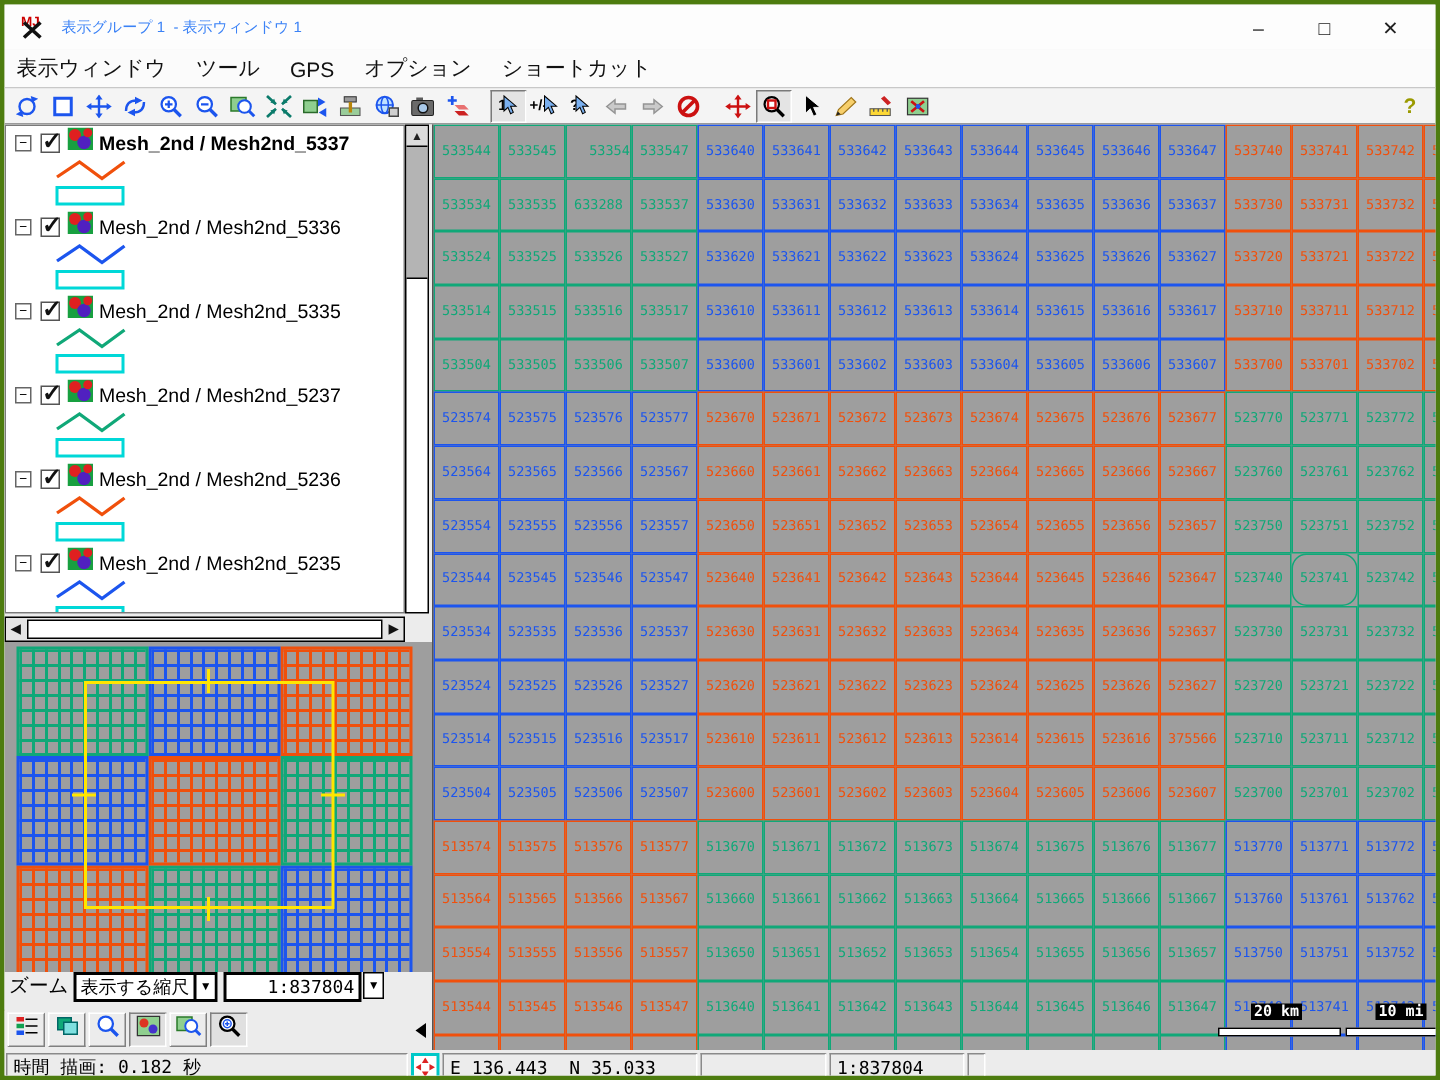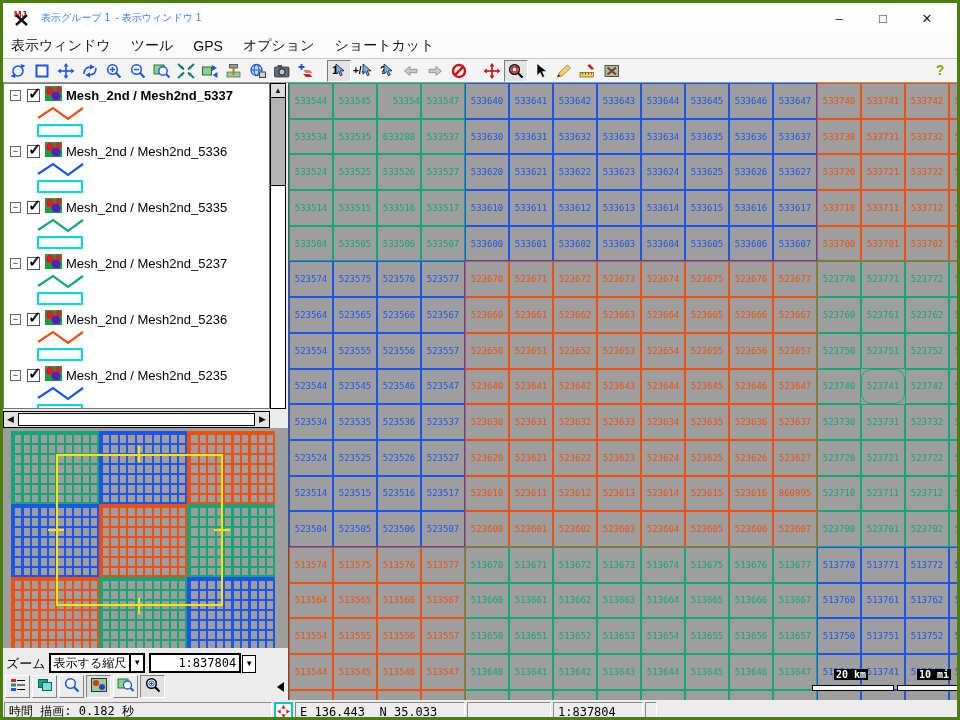--- a/index.html
+++ b/index.html
@@ -70,21 +70,21 @@
 
   
   .overview { position:absolute; left:0; top:345px; width:285px; height:220px;
               background:#9e9e9e; overflow:hidden; }
   .ov-block { position:absolute; width:88px; height:73px; border:2px solid; }
   .ov-rect { position:absolute; border:2px solid #ffe600; background:transparent; }
   .ov-tick { position:absolute; background:#ffe600; }
 
   
   .zoomrow { position:absolute; left:0; top:565px; width:285px; height:25px;
-             display:flex; align-items:flex-end; background:#ececec; }
+             display:flex; align-items:flex-start; background:#ececec; }
   .zoom-label { font-size:13px; margin-left:3px; white-space:pre; color:#000; }
   .combo { display:flex; height:20px; border:2px solid #000; background:#fff; align-items:center; }
   .combo .txt { font-size:12px; padding:0 3px; white-space:pre; color:#000; }
   .combo .dd { width:14px; height:16px; border-left:2px solid #000; font-size:8px;
                line-height:16px; text-align:center; background:#fff; color:#000; }
   .scale-box { height:20px; border:2px solid #000; background:#fff; width:92px;
                font-size:12px; text-align:right; padding:1px 3px 0 0;
                font-family:"DejaVu Sans Mono", monospace; color:#000; }
   .dd-btn { width:14px; height:18px; border:1px solid #000; background:#fff; font-size:8px;
             line-height:16px; text-align:center; margin-left:1px; color:#000; }
@@ -760,21 +760,21 @@
         <div class="cell" style="color: rgb(28, 85, 238); border-color: rgb(28, 85, 238);">523515</div>
         <div class="cell" style="color: rgb(28, 85, 238); border-color: rgb(28, 85, 238);">523516</div>
         <div class="cell" style="color: rgb(28, 85, 238); border-color: rgb(28, 85, 238);">523517</div>
         <div class="cell" style="color: rgb(240, 80, 12); border-color: rgb(240, 80, 12);">523610</div>
         <div class="cell" style="color: rgb(240, 80, 12); border-color: rgb(240, 80, 12);">523611</div>
         <div class="cell" style="color: rgb(240, 80, 12); border-color: rgb(240, 80, 12);">523612</div>
         <div class="cell" style="color: rgb(240, 80, 12); border-color: rgb(240, 80, 12);">523613</div>
         <div class="cell" style="color: rgb(240, 80, 12); border-color: rgb(240, 80, 12);">523614</div>
         <div class="cell" style="color: rgb(240, 80, 12); border-color: rgb(240, 80, 12);">523615</div>
         <div class="cell" style="color: rgb(240, 80, 12); border-color: rgb(240, 80, 12);">523616</div>
-        <div class="cell" style="color: rgb(240, 80, 12); border-color: rgb(240, 80, 12);">860995</div>
+        <div class="cell" style="color: rgb(240, 80, 12); border-color: rgb(240, 80, 12);">375566</div>
         <div class="cell" style="color: rgb(16, 168, 120); border-color: rgb(16, 168, 120);">523710</div>
         <div class="cell" style="color: rgb(16, 168, 120); border-color: rgb(16, 168, 120);">523711</div>
         <div class="cell" style="color: rgb(16, 168, 120); border-color: rgb(16, 168, 120);">523712</div>
         <div class="cell" style="color: rgb(16, 168, 120); border-color: rgb(16, 168, 120);">523713</div>
         <div class="cell" style="color: rgb(28, 85, 238); border-color: rgb(28, 85, 238);">523504</div>
         <div class="cell" style="color: rgb(28, 85, 238); border-color: rgb(28, 85, 238);">523505</div>
         <div class="cell" style="color: rgb(28, 85, 238); border-color: rgb(28, 85, 238);">523506</div>
         <div class="cell" style="color: rgb(28, 85, 238); border-color: rgb(28, 85, 238);">523507</div>
         <div class="cell" style="color: rgb(240, 80, 12); border-color: rgb(240, 80, 12);">523600</div>
         <div class="cell" style="color: rgb(240, 80, 12); border-color: rgb(240, 80, 12);">523601</div>

